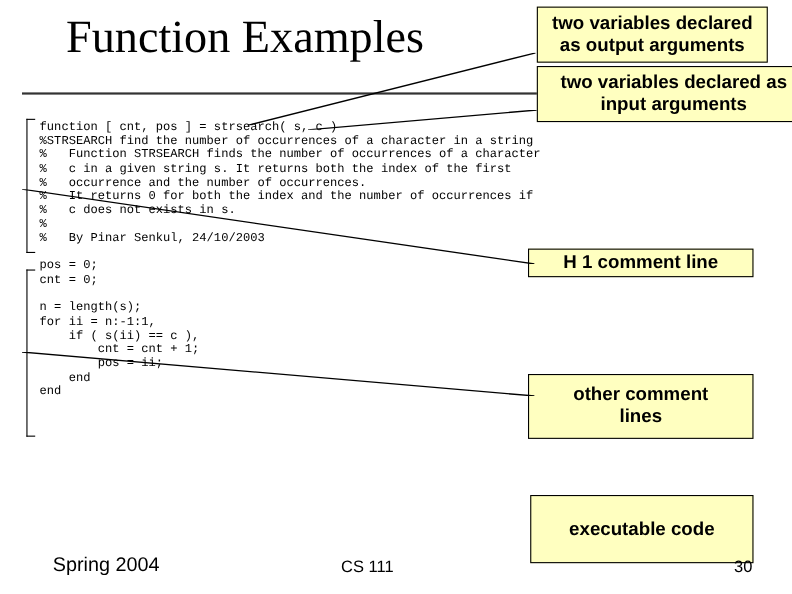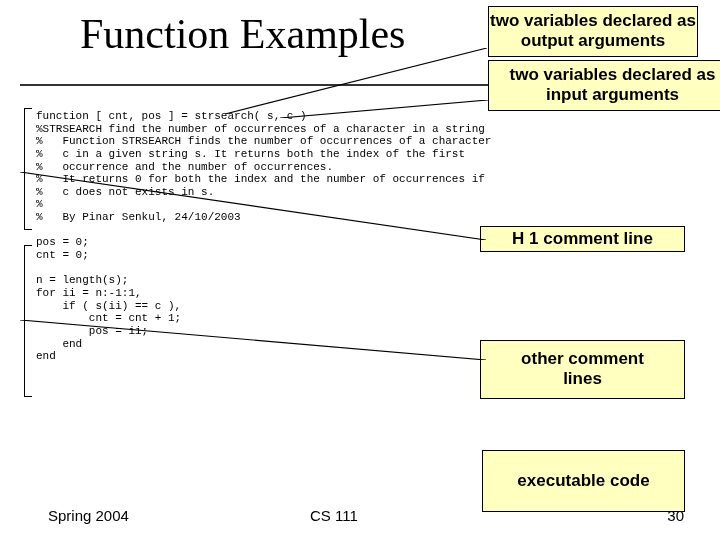--- a/index.html
+++ b/index.html
@@ -1,32 +1,32 @@
 <!DOCTYPE html>
 <html><head>
 <meta charset="utf-8">
 <style>
 * { margin: 0; padding: 0; box-sizing: border-box; }
 body { width: 720px; height: 540px; background: #fff; position: relative; font-family: Arial, sans-serif; }
-.title { position: absolute; left: 60px; top: 10px; font-size: 42px; font-family: "Times New Roman", serif; color: #000; margin-left: 20px; }
+.title { position: absolute; left: 60px; top: 10px; font-size: 42px; font-family: "Times New Roman", serif; color: #000; }
 .title-underline { position: absolute; left: 20px; top: 84px; width: 680px; height: 2px; background: #333; }
-.callout { position: absolute; background: #ffffc0; border: 1.5px solid #000; padding: 4px 0; font-size: 17px; font-weight: bold; text-align: center; line-height: 1.2; }
+.callout { position: absolute; background: #ffffc0; border: 1.5px solid #000; padding: 4px 12px; font-size: 17px; font-weight: bold; text-align: center; line-height: 1.2; }
 .co1 { left: 488px; top: 6px; width: 210px; }
 .co2 { left: 488px; top: 60px; width: 249px; }
 .co3 { right: 35px; top: 226px; width: 205px; padding: 2px 10px; }
 .co4 { right: 35px; top: 340px; width: 205px; padding: 8px 25px; }
 .co5 { right: 35px; top: 450px; width: 203px; padding: 20px 10px; }
 .code { position: absolute; left: 36px; top: 110px; font-family: "Courier New", monospace; font-size: 11px; color: #000; line-height: 1.15; white-space: pre; }
 .bracket1 { position: absolute; left: 24px; top: 108px; width: 8px; height: 122px; border: 1.5px solid #000; border-right: none; }
 .bracket2 { position: absolute; left: 24px; top: 245px; width: 8px; height: 152px; border: 1.5px solid #000; border-right: none; }
 .line-co1 { position: absolute; left: 225px; top: 48px; width: 262px; height: 66px; }
 .line-co2 { position: absolute; left: 280px; top: 100px; width: 208px; height: 18px; }
 .line-co3 { position: absolute; left: 20px; top: 172px; width: 466px; height: 68px; }
 .line-co4 { position: absolute; left: 20px; top: 320px; width: 466px; height: 40px; }
-.footer-left { position: absolute; left: 48px; bottom: 16px; font-size: 15px; }
+.footer-left { position: absolute; left: 48px; bottom: 16px; font-size: 18px; }
 .footer-center { position: absolute; left: 310px; bottom: 16px; font-size: 15px; }
 .footer-right { position: absolute; right: 36px; bottom: 16px; font-size: 15px; margin-top: 34px; }
 </style>
 </head>
 <body>
 
 <div class="title">Function Examples</div>
 <div class="title-underline"></div>
 
 <div class="callout co1">two variables declared

